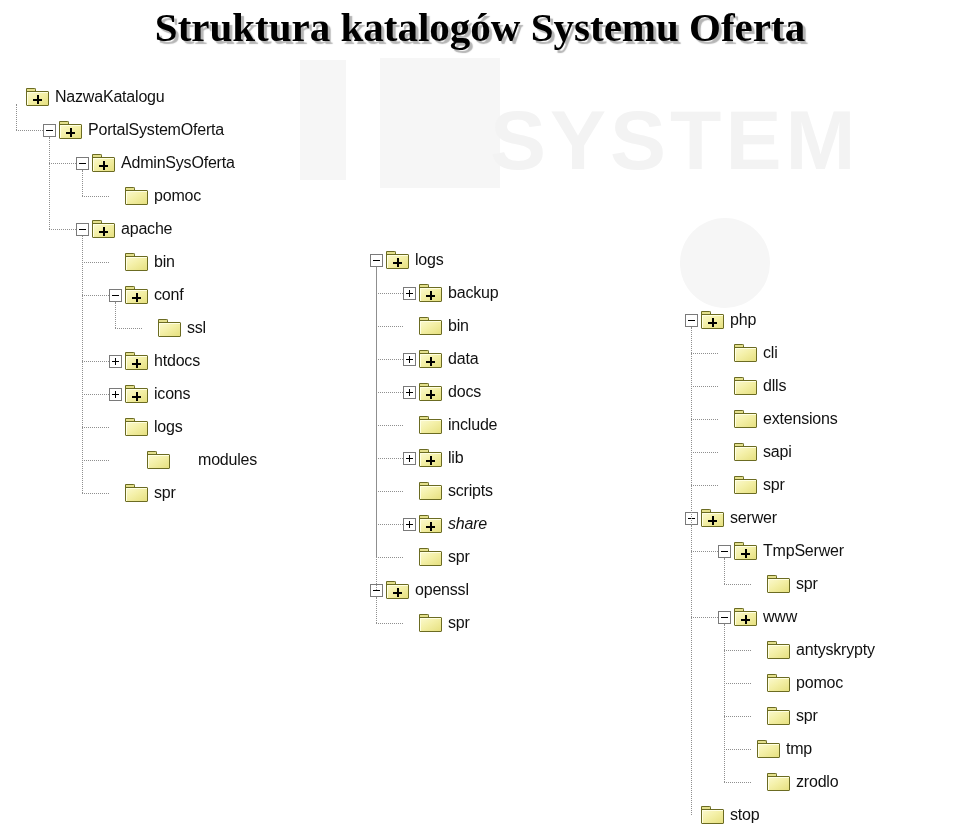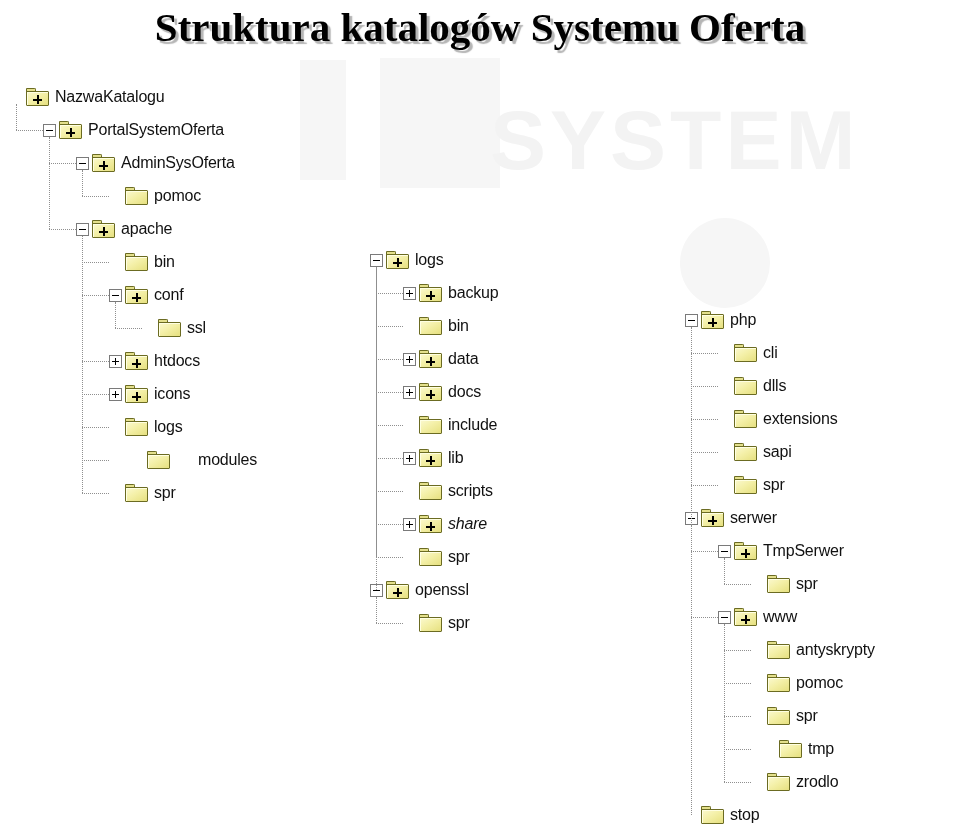--- a/index.html
+++ b/index.html
@@ -551,21 +551,21 @@
       <div class="stub" style="left: 39px; top: 411px; width: 27px;"></div>
       <div class="tree-row" style="left: 66px; top: 396px;">
         <span class="expander none"></span>
         <span class="folder">
           <span class="tab"></span>
           <span class="body"></span>
         </span>
         <span class="node-label">spr</span>
       </div>
       <div class="stub" style="left: 39px; top: 444px; width: 27px;"></div>
-      <div class="tree-row" style="left: 78px; top: 429px; justify-content: center;">
+      <div class="tree-row" style="left: 56px; top: 429px; justify-content: center;">
         <span class="expander none"></span>
         <span class="folder">
           <span class="tab"></span>
           <span class="body"></span>
         </span>
         <span class="node-label">tmp</span>
       </div>
       <div class="stub" style="left: 39px; top: 477px; width: 27px;"></div>
       <div class="tree-row" style="left: 66px; top: 462px;">
         <span class="expander none"></span>

